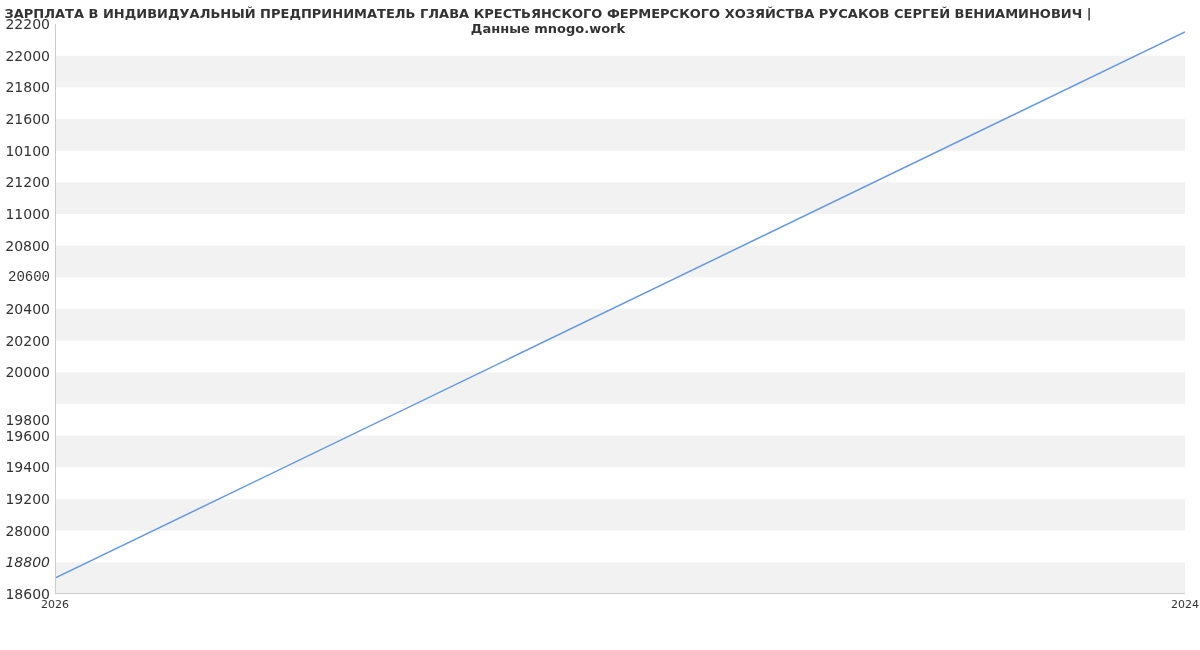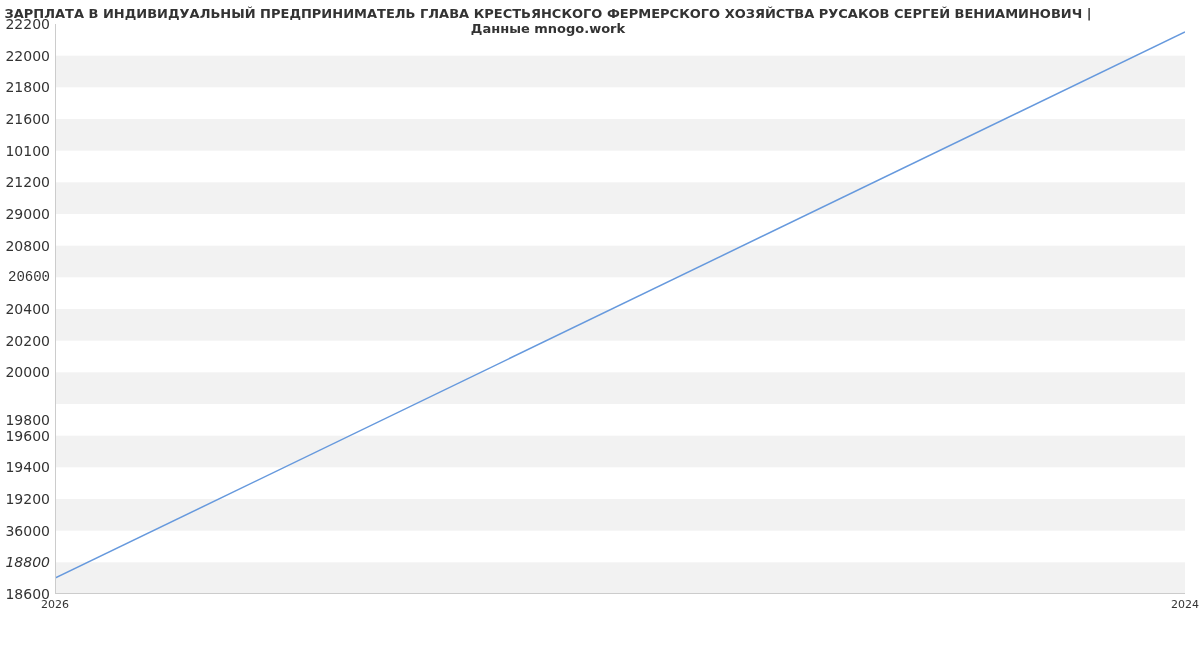--- a/index.html
+++ b/index.html
@@ -99,31 +99,31 @@
       <g id="lines">
           <path d="M0,554.1666666666666 L1130,7.916666666666629" class="data-line" style="stroke: rgb(102, 153, 221);"></path>
         </g>
     </svg>
     <div class="plot-area"></div>
   </div>
 
   <div id="y-ticks">
       <div class="y-tick-label" style="top: 594px;">18600</div>
       <div class="y-tick-label" style="top: 562.333px; font-style: italic;">18800</div>
-      <div class="y-tick-label" style="top: 530.667px;">36000</div>
+      <div class="y-tick-label" style="top: 530.667px;">28000</div>
       <div class="y-tick-label" style="top: 499px;">19200</div>
       <div class="y-tick-label" style="top: 467.333px;">19400</div>
       <div class="y-tick-label" style="top: 435.667px;">19600</div>
       <div class="y-tick-label" style="top: 420px;">19800</div>
       <div class="y-tick-label" style="top: 372.333px;">20000</div>
       <div class="y-tick-label" style="top: 340.667px;">20200</div>
       <div class="y-tick-label" style="top: 309px;">20400</div>
       <div class="y-tick-label" style="top: 277.333px; font-family: Liberation Mono, monospace;">20600</div>
-      <div class="y-tick-label" style="top: 245.667px;">20800</div>
-      <div class="y-tick-label" style="top: 214px;">29000</div>
+      <div class="y-tick-label" style="top: 245.667px; text-align: center;">20800</div>
+      <div class="y-tick-label" style="top: 214px;">11000</div>
       <div class="y-tick-label" style="top: 182.333px;">21200</div>
       <div class="y-tick-label" style="top: 150.667px;">10100</div>
       <div class="y-tick-label" style="top: 119px;">21600</div>
       <div class="y-tick-label" style="top: 87.3333px;">21800</div>
       <div class="y-tick-label" style="top: 55.6667px;">22000</div>
       <div class="y-tick-label" style="top: 24px;">22200</div>
     </div>
   <div id="x-ticks">
       <div class="x-tick-label" style="left: 55px;">2026</div>
       <div class="x-tick-label" style="left: 1185px;">2024</div>

